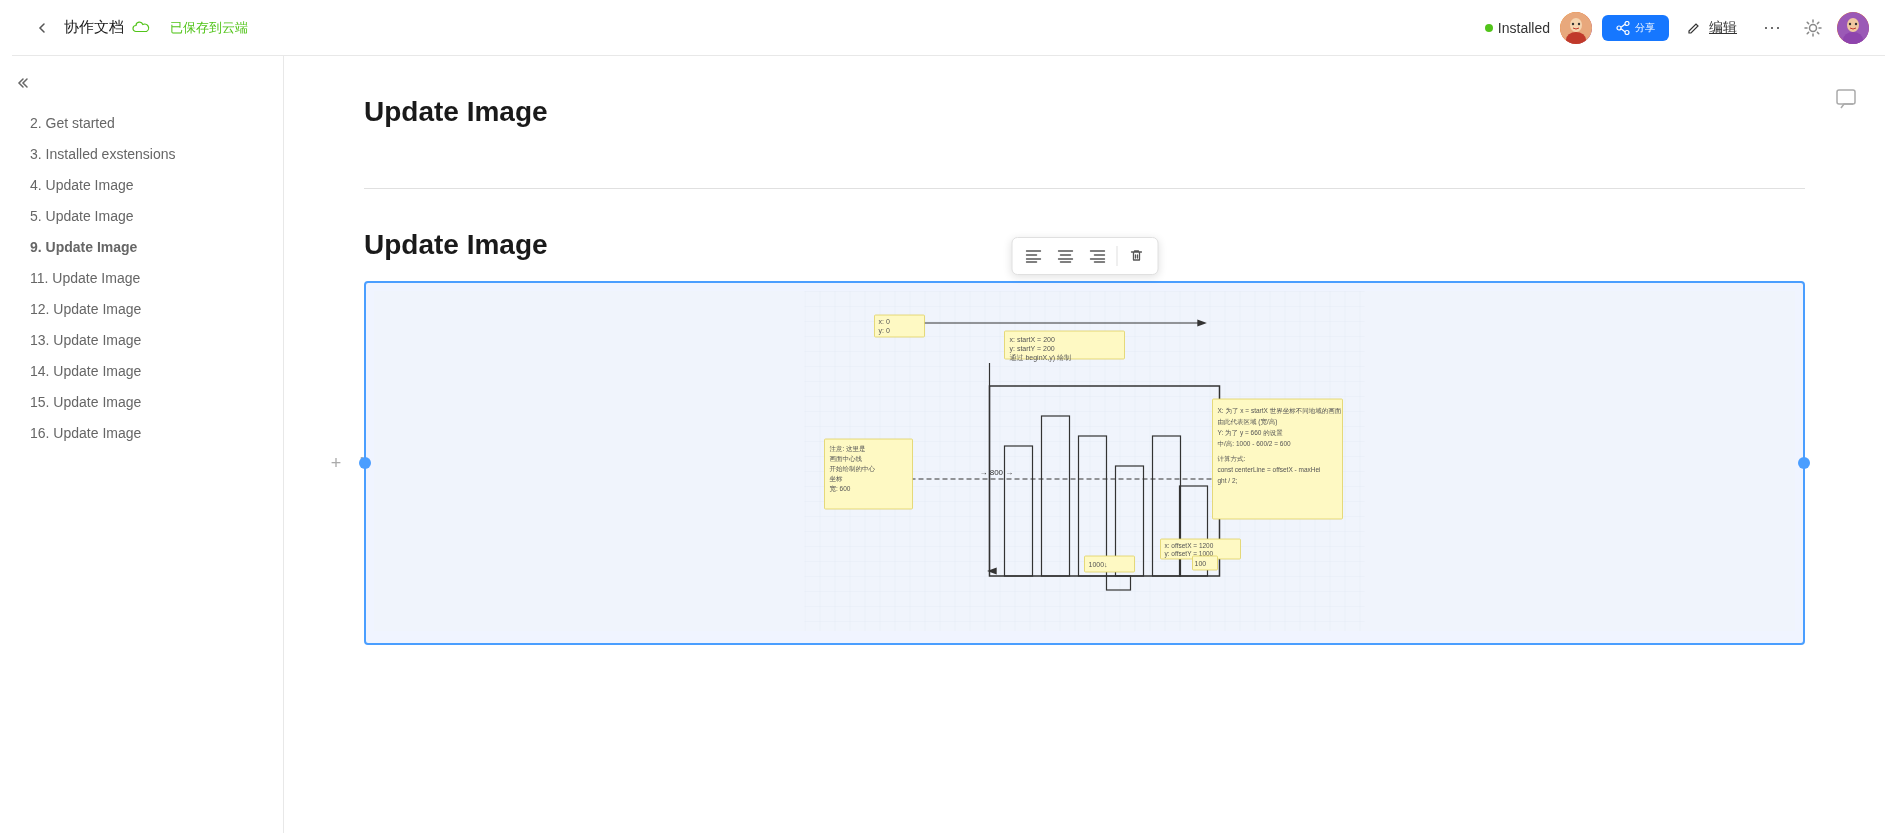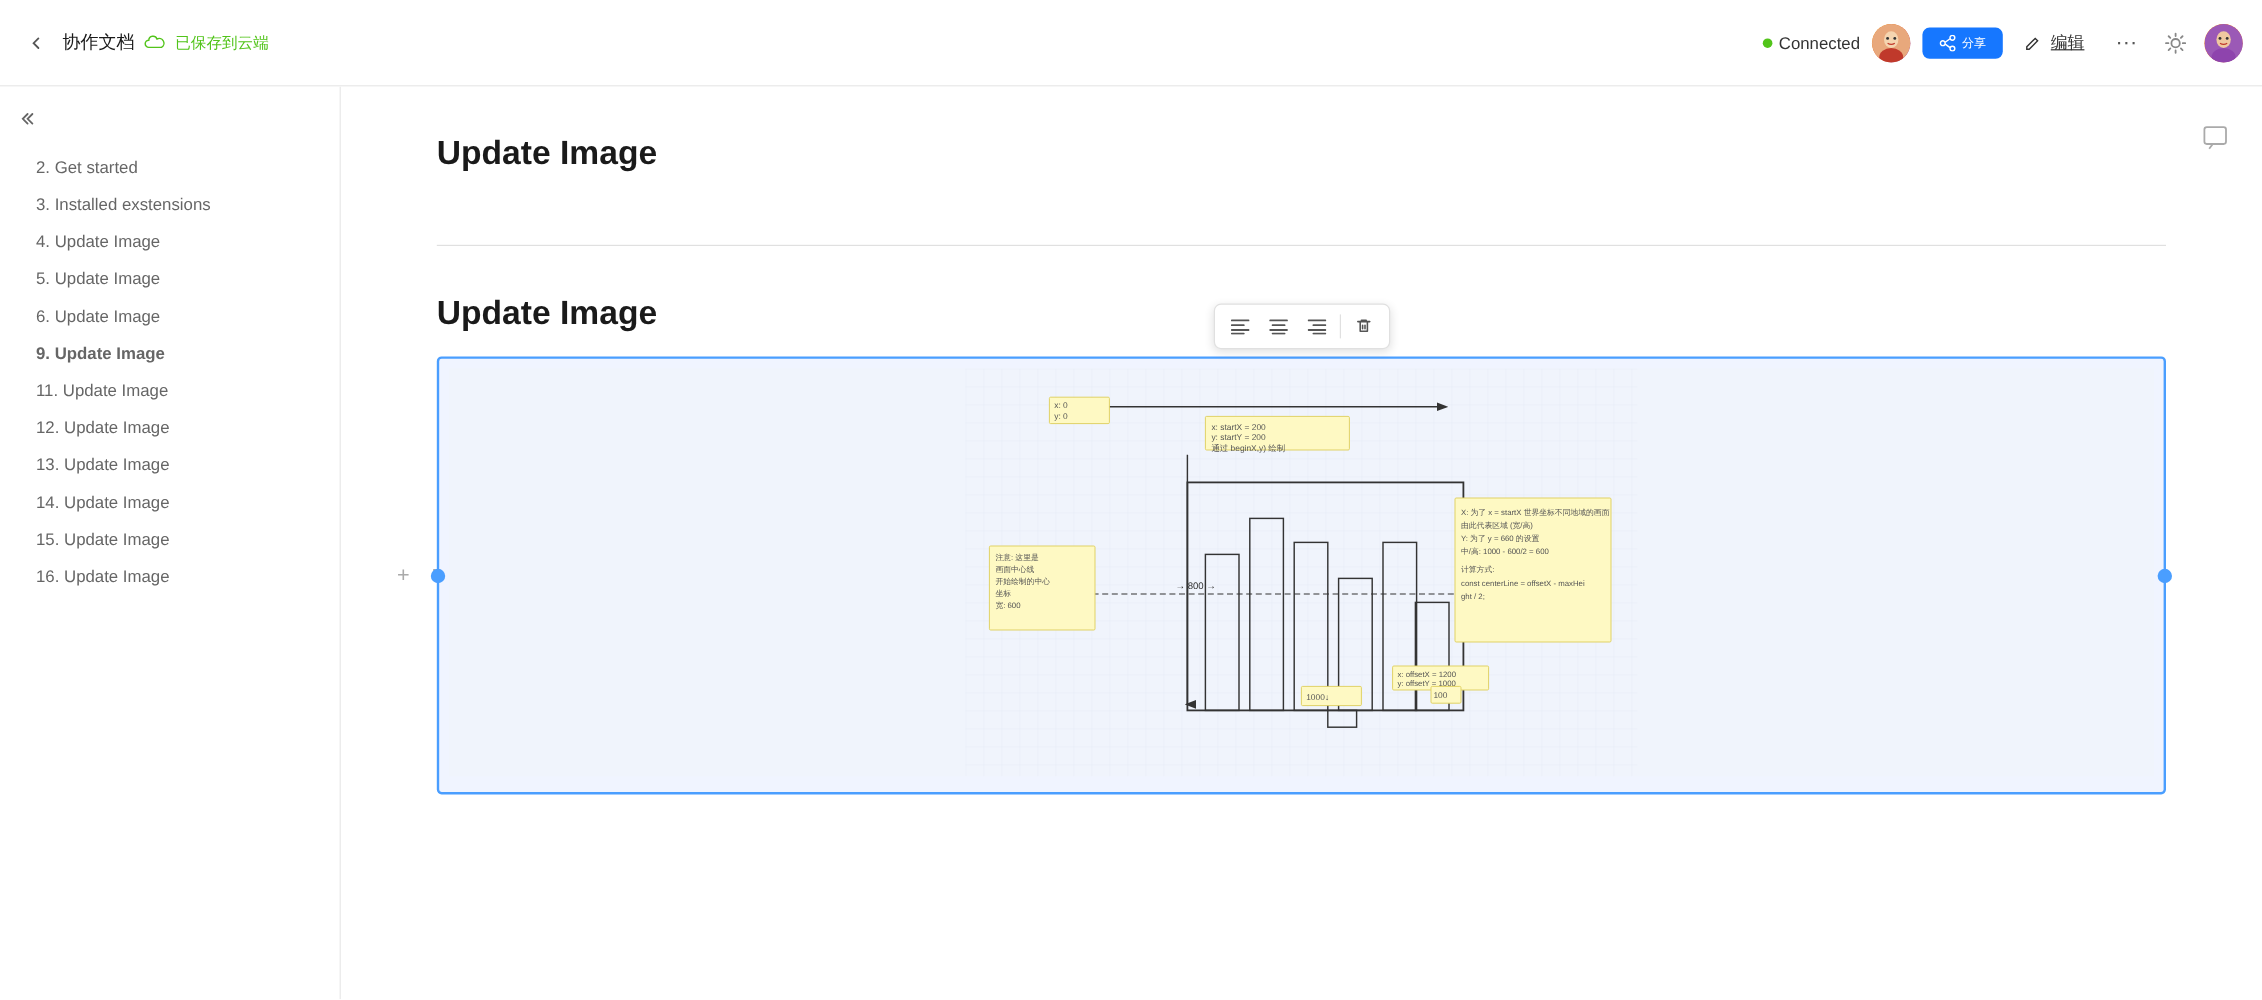--- a/index.html
+++ b/index.html
@@ -1,23 +1,23 @@
 <!DOCTYPE html>
 <html><head>
   <meta charset="utf-8">
   <style>
     * { box-sizing: border-box; margin: 0; padding: 0; }
     body { font-family: -apple-system, BlinkMacSystemFont, 'PingFang SC', 'Microsoft YaHei', sans-serif; background: #fff; display: flex; flex-direction: column; height: 100vh; overflow: hidden; }
 
     
-    .header { display: flex; align-items: center; height: 72px; border-bottom: 1px solid #e8e8e8; padding: 0 16px; gap: 12px; flex-shrink: 0; }
+    .header { display: flex; align-items: center; height: 56px; border-bottom: 1px solid #e8e8e8; padding: 0 16px; gap: 12px; flex-shrink: 0; margin-left: 12px; }
     .header-left { display: flex; align-items: center; gap: 8px; }
     .back-btn { width: 28px; height: 28px; display: flex; align-items: center; justify-content: center; cursor: pointer; border-radius: 4px; }
     .doc-title { font-size: 15px; font-weight: 500; color: #1a1a1a; }
-    .cloud-save { display: flex; align-items: center; gap: 8px; color: #52c41a; font-size: 13px; }
+    .cloud-save { display: flex; align-items: center; gap: 20px; color: #52c41a; font-size: 13px; }
     .header-right { margin-left: auto; display: flex; align-items: center; gap: 10px; }
     .connected-badge { display: flex; align-items: center; gap: 5px; font-size: 14px; color: #333; }
     .connected-dot { width: 8px; height: 8px; background: #52c41a; border-radius: 50%; }
     .avatar { width: 32px; height: 32px; border-radius: 50%; background: linear-gradient(135deg, #f5a623 0%, #e05a2b 50%, #8b4cbf 100%); display: flex; align-items: center; justify-content: center; font-size: 14px; overflow: hidden; }
     .share-btn { background: #1677ff; color: #fff; border: none; border-radius: 6px; padding: 6px 14px; font-size: 10px; cursor: pointer; display: flex; align-items: center; gap: 5px; }
     .edit-btn { display: flex; align-items: center; gap: 8px; color: #333; font-size: 14px; cursor: pointer; padding: 4px 8px; border-radius: 4px; text-decoration: underline; }
     .more-btn { font-size: 18px; color: #555; cursor: pointer; padding: 4px 8px; border-radius: 4px; }
     .settings-btn { width: 28px; height: 28px; display: flex; align-items: center; justify-content: center; cursor: pointer; color: #555; }
 
     
@@ -72,21 +72,21 @@
     <div class="cloud-save">
       <svg width="18" height="14" viewBox="0 0 18 14" fill="none">
           <path d="M14.5 10.5H4a3 3 0 010-6 3.5 3.5 0 016.8-1A3 3 0 0114.5 10.5z" stroke="#52c41a" stroke-width="1.2" fill="none"></path>
         </svg>
       <span>已保存到云端</span>
     </div>
   </div>
   <div class="header-right">
     <div class="connected-badge">
       <span class="connected-dot"></span>
-      <span>Connected</span>
+      <span>Installed</span>
     </div>
     <div class="avatar">
       <svg width="32" height="32" viewBox="0 0 32 32">
           <circle cx="16" cy="16" r="16" fill="#e8a87c"></circle>
           <ellipse cx="16" cy="13" rx="6" ry="7" fill="#f5d5b0"></ellipse>
           <ellipse cx="16" cy="28" rx="10" ry="8" fill="#c0392b"></ellipse>
           <circle cx="13" cy="12" r="1.2" fill="#333"></circle>
           <circle cx="19" cy="12" r="1.2" fill="#333"></circle>
           <path d="M13 16 Q16 18 19 16" stroke="#c0392b" stroke-width="1" fill="none"></path>
         </svg>
@@ -133,21 +133,20 @@
       <svg width="16" height="16" viewBox="0 0 16 16">
           <path d="M10 4L6 8l4 4" stroke="#666" stroke-width="1.5" stroke-linecap="round" fill="none"></path>
           <path d="M6 4L2 8l4 4" stroke="#666" stroke-width="1.5" stroke-linecap="round" fill="none"></path>
         </svg>
     </div>
     <div class="sidebar-nav">
       <div class="nav-item level2">2. Get started</div>
       <div class="nav-item level2">3. Installed exstensions</div>
       <div class="nav-item level2">4. Update Image</div>
       <div class="nav-item level2">5. Update Image</div>
-      <div class="nav-item level2">6. Update Image</div>
       <div class="nav-item level2 active">9. Update Image</div>
       <div class="nav-item level2">11. Update Image</div>
       <div class="nav-item level2">12. Update Image</div>
       <div class="nav-item level2">13. Update Image</div>
       <div class="nav-item level2">14. Update Image</div>
       <div class="nav-item level2">15. Update Image</div>
       <div class="nav-item level2">16. Update Image</div>
     </div>
   </nav>
 

